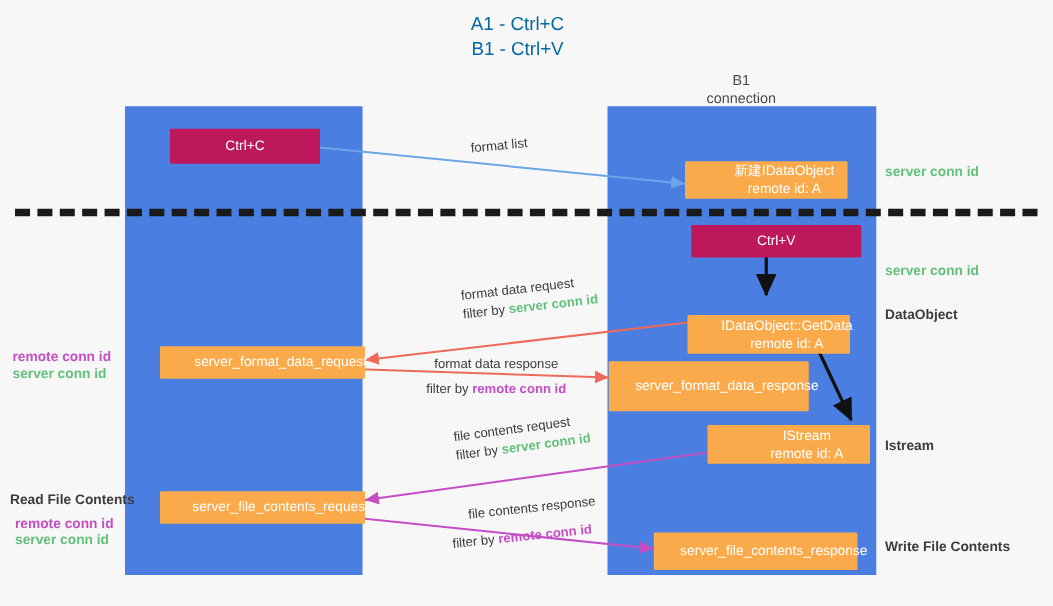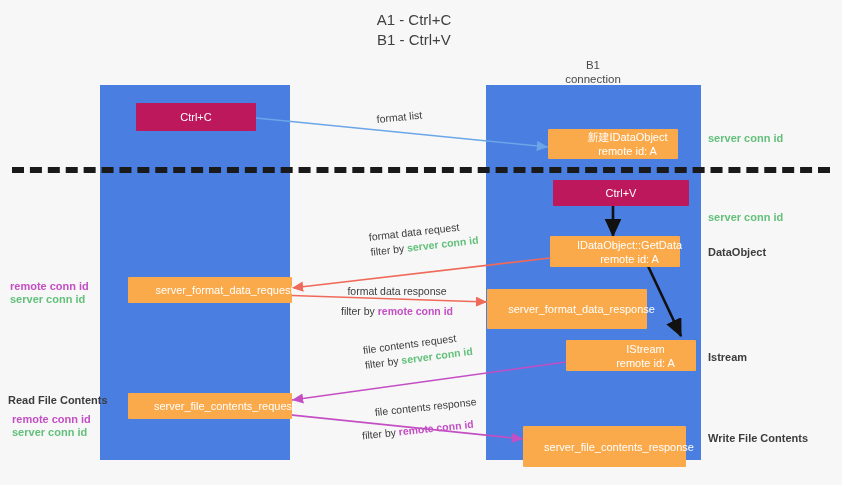--- a/index.html
+++ b/index.html
@@ -9,21 +9,21 @@
     font-family:"Liberation Sans",sans-serif;
     color:#3c3c3c;
     position:relative;
     overflow:hidden;
   }
   #stage{position:absolute;left:0;top:0;width:842px;height:485px;}
 
   
   .title{
     position:absolute;left:0;top:10px;width:828px;
-    text-align:center;font-size:15px;line-height:20px;color:#404040;
+    text-align:center;font-size:15px;line-height:20px;color:#0369a1;
   }
 
   
   .lane-head{
     position:absolute;text-align:center;font-size:11.5px;line-height:14px;color:#4a4a4a;
   }
 
   
   .lane{
     position:absolute;background:#4a7ee0;
@@ -129,35 +129,35 @@
 
   <div class="node orange" style="left:548px;top:129px;width:130px;height:30px;">
     <div>新建IDataObject</div>
     <div class="l2">remote id: A</div>
   </div>
 
   <div class="node green" style="left:553px;top:180px;width:136px;height:26px;">
     <div>Ctrl+V</div>
   </div>
 
-  <div class="node orange" style="left:550px;top:236px;width:130px;height:31px;">
+  <div class="node orange" style="left:550px;top:252px;width:130px;height:31px;">
     <div>IDataObject::GetData</div>
     <div class="l2">remote id: A</div>
   </div>
 
   <div class="node orange" style="left:566px;top:340px;width:130px;height:31px;">
     <div>IStream</div>
     <div class="l2">remote id: A</div>
   </div>
 
   <div class="node orange" style="left:487px;top:289px;width:160px;height:40px;">
     <div>server_format_data_response</div>
   </div>
 
-  <div class="node orange" style="left:523px;top:426px;width:163px;height:41px;">
+  <div class="node orange" style="left:523px;top:426px;width:163px;height:30px;">
     <div>server_file_contents_response</div>
   </div>
 
   <div class="side-label green-txt" style="left:708px;top:131px;">server conn id</div>
 
   <div class="side-label green-txt" style="left:708px;top:210px;">server conn id</div>
 
   <div class="side-label plain-txt" style="left:708px;top:245px;">DataObject</div>
 
   <div class="side-label plain-txt" style="left:708px;top:350px;">Istream</div>

